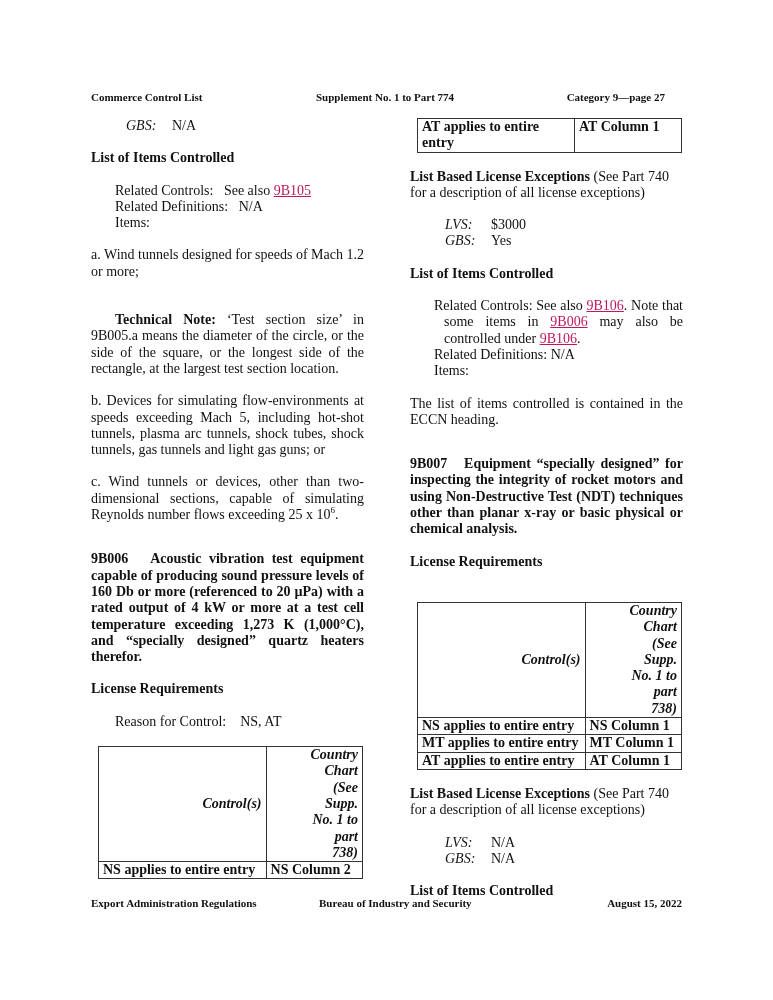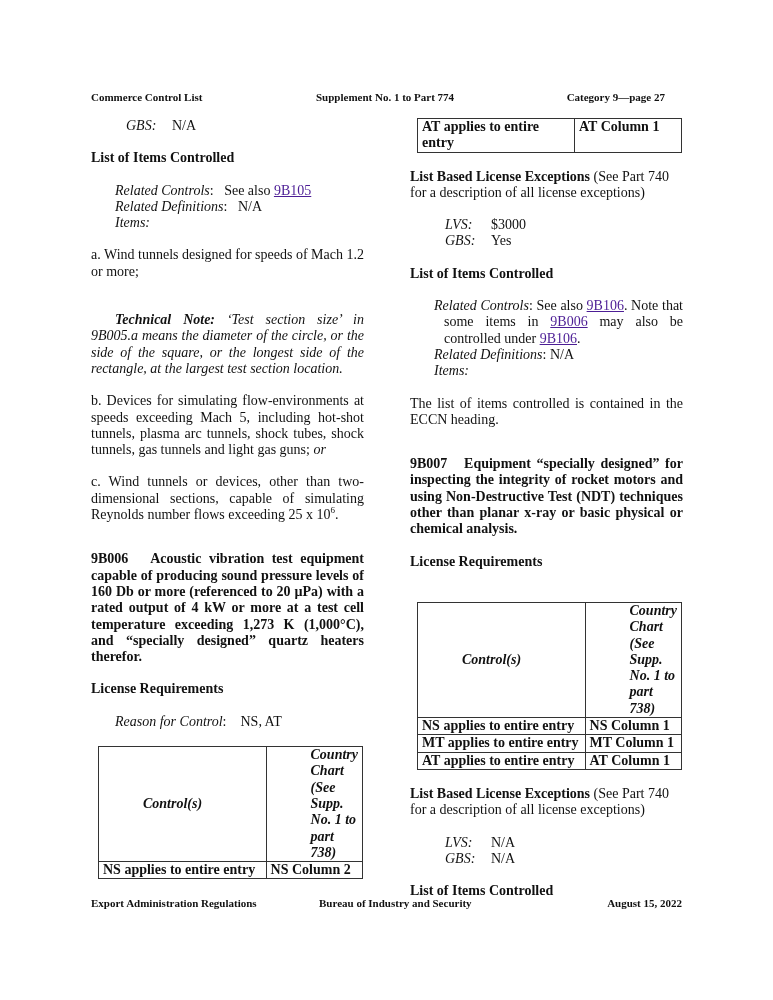--- a/index.html
+++ b/index.html
@@ -10,26 +10,26 @@
   .ftr { top: 897px; }
   .hdr span, .ftr span { position: absolute; top: 0; white-space: nowrap; }
   .col { position: absolute; top: 118px; font-size: 14px; line-height: 16.3px; }
   .col.left { left: 91px; width: 273px; }
   .col.right { left: 410px; width: 273px; }
   p { margin: 0; text-align: justify; }
   .ind { padding-left: 24px; }
   .hang { padding-left: 34px; text-indent: -10px; }
   .firstind { text-indent: 24px; }
   .b { font-weight: bold; }
-  .i { font-style: italic; }
-  a.lnk { color: #4c1d95; text-decoration: underline; }
+  .i { }
+  a.lnk { color: #be185d; text-decoration: underline; }
   .h { font-weight: bold; }
   table.ctl { border-collapse: collapse; font-size: 14px; line-height: 16.3px; }
   table.ctl td { border: 1px solid #333; padding: 0 4px; vertical-align: top; font-weight: bold; }
-  table.ctl td.hd { font-style: italic; text-align: left; vertical-align: middle; padding-left: 44px; }.sp16{height:16px}.sp28{height:28px}
+  table.ctl td.hd { font-style: italic; text-align: right; vertical-align: middle; padding-left: 44px; }.sp16{height:16px}.sp28{height:28px}
   .kv { display: flex; }
   .kv .k { font-style: italic; width: 46px; margin-left: 11px; }
   sup { font-size: 9px; line-height: 0; }
 </style>
 </head>
 <body>
 
 <div class="hdr">
   <span style="left:0">Commerce Control List</span>
   <span style="left:225px">Supplement No. 1 to Part 774</span>

